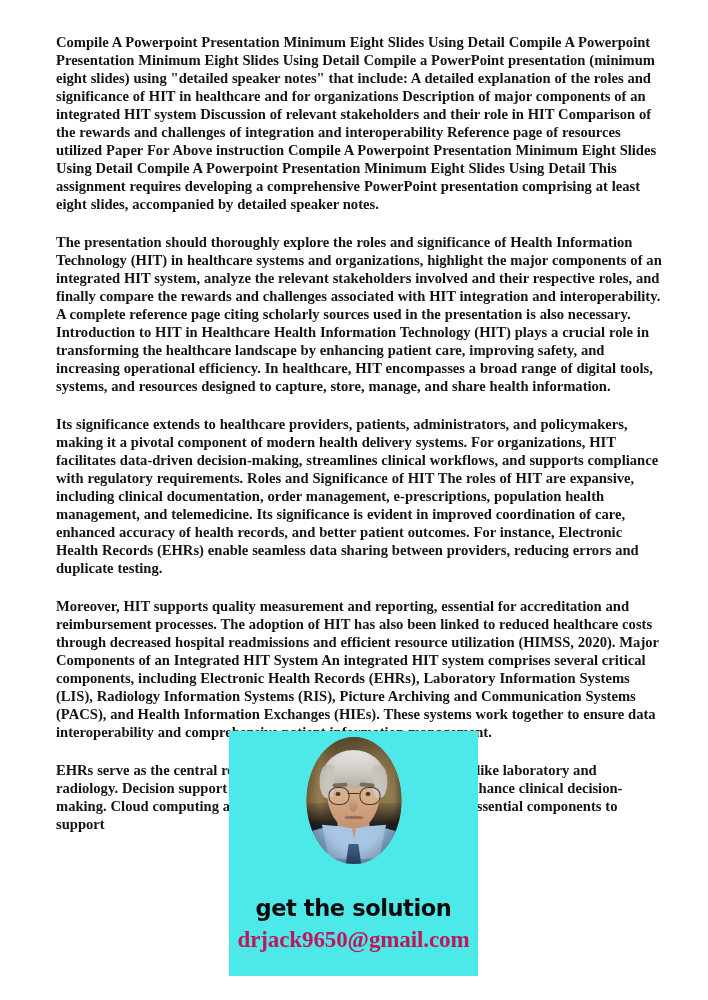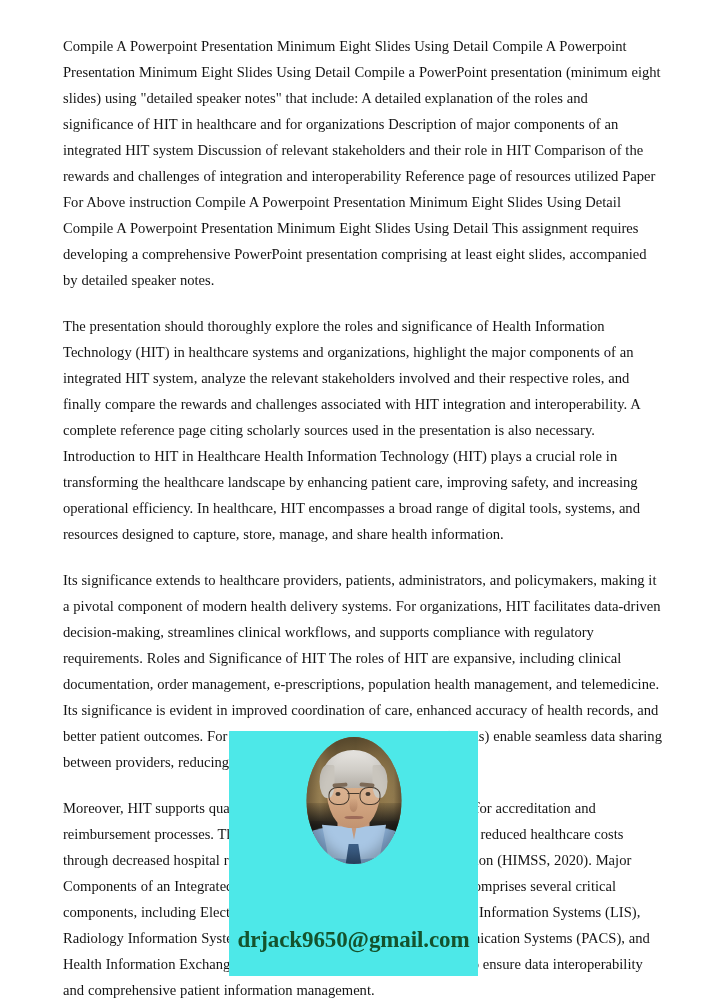--- a/index.html
+++ b/index.html
@@ -27,27 +27,28 @@
   }
 
   #doc-body {
     position: absolute;
     left: 47px;
     top: 33px;
     width: 615px;
   }
 
   .para {
-    margin: 0 0 20px 16px;
+    margin: 0 0 20px 9px;
     font-size: 14.6px;
-    line-height: 26px;
+    line-height: 18px;
     color: #141414;
     text-align: left;
     letter-spacing: 0.0px;
     word-spacing: 0.2px;
+    font-weight: bold;
   }
   .para:last-child { margin-bottom: 0; }
 
   
   #contact-overlay {
     position: absolute;
     left: 229px;
     top: 731px;
     width: 249px;
     height: 245px;
@@ -188,21 +189,21 @@
   #contact-line-2 { top: 164px; font-size: 22.5px; }
   #contact-email {
     position: absolute;
     left: 0;
     top: 196px;
     width: 100%;
     text-align: center;
     font-family: "Liberation Serif", "DejaVu Serif", serif;
     font-weight: bold;
     font-size: 23px;
-    color: #14532d;
+    color: #be185d;
     letter-spacing: -0.1px;
   }
 </style>
 </head>
 <body>
 
 <div id="page">
 
   <div id="doc-body">
     <p class="para">Compile A Powerpoint Presentation Minimum Eight Slides Using Detail Compile A Powerpoint Presentation Minimum Eight Slides Using Detail Compile a PowerPoint presentation (minimum eight slides) using "detailed speaker notes" that include: A detailed explanation of the roles and significance of HIT in healthcare and for organizations Description of major components of an integrated HIT system Discussion of relevant stakeholders and their role in HIT Comparison of the rewards and challenges of integration and interoperability Reference page of resources utilized Paper For Above instruction Compile A Powerpoint Presentation Minimum Eight Slides Using Detail Compile A Powerpoint Presentation Minimum Eight Slides Using Detail This assignment requires developing a comprehensive PowerPoint presentation comprising at least eight slides, accompanied by detailed speaker notes.</p>
@@ -231,16 +232,17 @@
       <div class="av-layer av-eye-l"></div>
       <div class="av-layer av-eye-r"></div>
       <div class="av-layer av-glass-l"></div>
       <div class="av-layer av-glass-r"></div>
       <div class="av-layer av-glass-bridge"></div>
       <div class="av-layer av-nose"></div>
       <div class="av-layer av-mouth"></div>
       <div class="av-layer av-vign"></div>
     </div>
 
+    <div class="contact-line" id="contact-line-2">get the solution</div>
     <div id="contact-email">drjack9650@gmail.com</div>
   </div>
 
 </div>
 
 </body></html>

